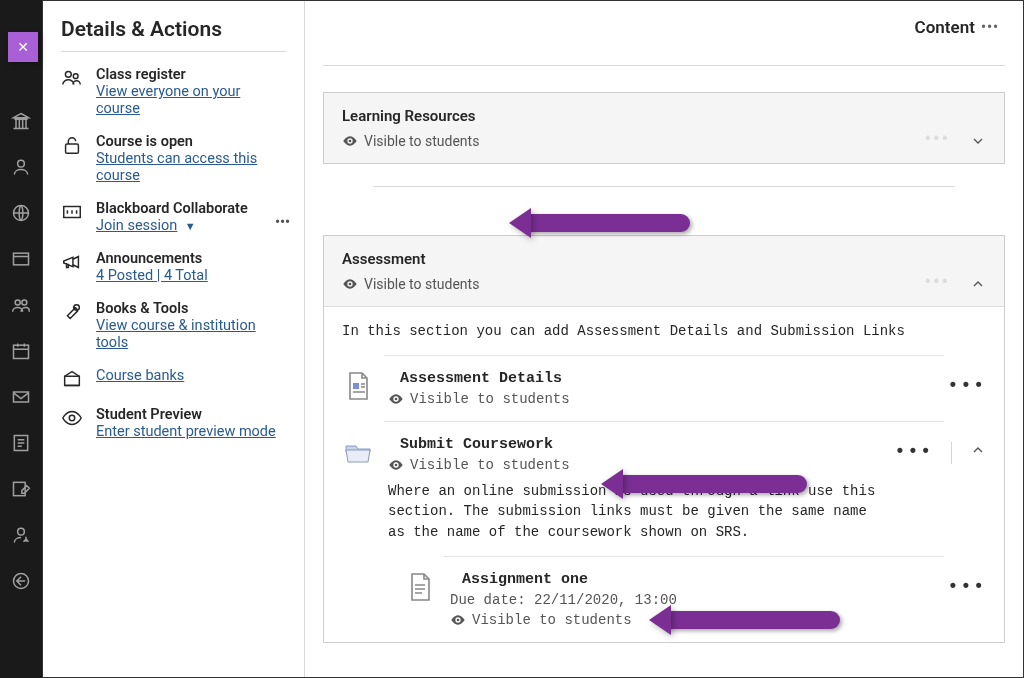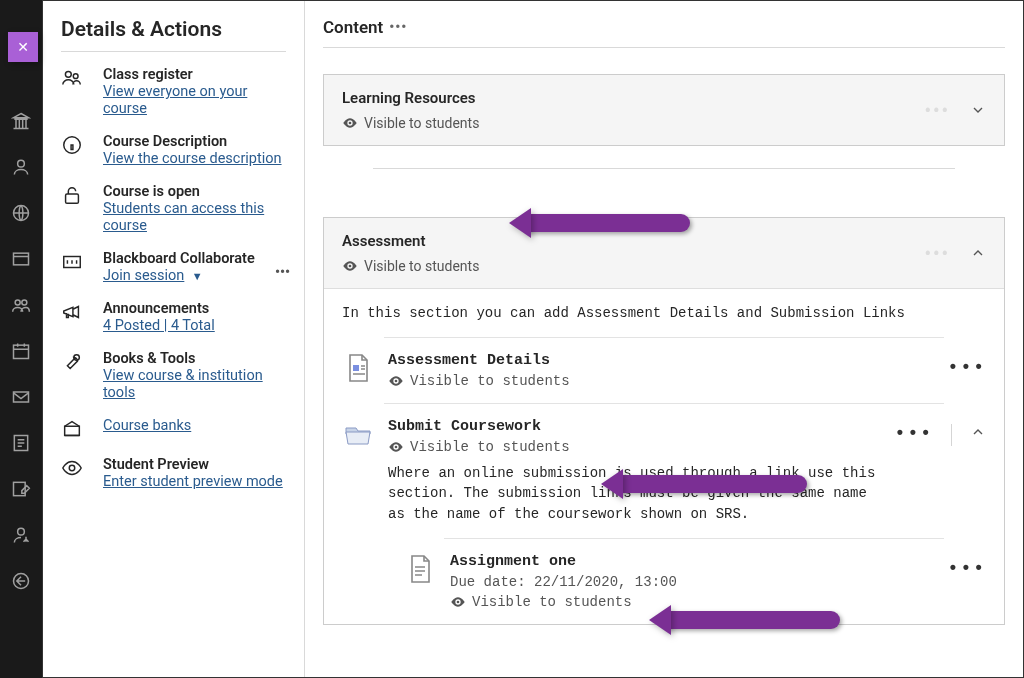--- a/index.html
+++ b/index.html
@@ -68,21 +68,21 @@
     font-weight: 600;
     margin-bottom: 10px;
   }
   .left-panel hr {
     border: none;
     border-top: 1px solid #d9d9d9;
     margin-bottom: 14px;
   }
   .da-item {
     display: flex;
-    gap: 20px;
+    gap: 13px;
     margin-bottom: 16px;
     align-items: flex-start;
     position: relative;
   }
   .da-icon {
     width: 22px;
     flex: 0 0 22px;
     color: #262626;
     display: flex;
     align-items: flex-start;
@@ -108,23 +108,23 @@
 
   
   .content-panel {
     flex: 1;
     position: relative;
     padding: 14px 18px 0 18px;
     overflow: hidden;
   }
   .content-header {
     display: flex;
-    justify-content: flex-start;
+    justify-content: flex-end;
     align-items: center;
-    margin-bottom: 8px;
+    margin-bottom: 26px;
   }
   .content-header h2 { font-size: 17px; font-weight: 600; }
   .ellipsis {
     color: #666;
     font-weight: bold;
     letter-spacing: 1px;
     cursor: pointer;
     padding: 4px 6px;
   }
   .content-panel > hr {
@@ -137,21 +137,21 @@
     background: #f5f5f5;
   }
   .inter-folder-line {
     border: none;
     border-top: 1px solid #e3e3e3;
     margin: 0 50px;
   }
   .folder-header {
     padding: 14px 18px;
     display: flex;
-    align-items: center;
+    align-items: flex-end;
     position: relative;
   }
   .folder-header-text { flex: 1; }
   .folder-title { font-weight: 600; font-size: 15px; margin-bottom: 8px; }
   .vis-row {
     display: flex;
     align-items: center;
     gap: 6px;
     color: #555;
     font-size: 14px;
@@ -192,21 +192,21 @@
   }
   .content-item .ci-icon {
     width: 32px; height: 32px;
     flex: 0 0 32px;
     display: flex;
     align-items: center;
     justify-content: center;
     color: #666;
   }
   .content-item .ci-body { flex: 1; }
-  .ci-title { font-weight: 600; font-size: 15px; margin-bottom: 4px; }
+  .ci-title { font-weight: 600; font-size: 15px; margin-bottom: 4px; margin-left: 12px; }
   .ci-meta { color: #555; font-size: 14px; margin-bottom: 4px; }
   .ci-desc { color: #262626; font-size: 14px; margin-top: 8px; line-height: 1.45; }
   .ci-actions {
     display: flex;
     align-items: flex-start;
     gap: 18px;
     padding-top: 6px;
   }
   .ci-actions .ellipsis { color: #333; font-size: 18px; letter-spacing: 2px; padding: 0; }
   .ci-actions .divider { width:1px; height:22px; background:#d5d5d5; }
@@ -325,32 +325,20 @@
             <circle cx="16" cy="10" r="2.6"></circle>
             <path d="M2 19c0-3 3-5 6-5s6 2 6 5M13 19c0-2.5 2-4 4-4s4 1.5 4 4"></path>
           </svg>
       </div>
       <div class="da-text">
         <div class="da-title">Class register</div>
         <a class="da-link" href="#">View everyone on your course</a>
       </div>
     </div>
 
-    <div class="da-item">
-      <div class="da-icon">
-          <svg viewBox="0 0 24 24" fill="none" stroke="currentColor" stroke-width="1.6">
-            <circle cx="12" cy="12" r="9"></circle>
-            <path d="M12 8h.01M11 12h2v5h-2z"></path>
-          </svg>
-        </div>
-      <div class="da-text">
-        <div class="da-title">Course Description</div>
-        <a class="da-link" href="#">View the course description</a>
-      </div>
-    </div>
 
 
     <div class="da-item">
       <div class="da-icon">
           <svg viewBox="0 0 24 24" fill="none" stroke="currentColor" stroke-width="1.6">
             <rect x="5" y="11" width="14" height="10" rx="1.5"></rect>
             <path d="M8 11V8a4 4 0 0 1 8 0"></path>
           </svg>
         </div>
       <div class="da-text">

